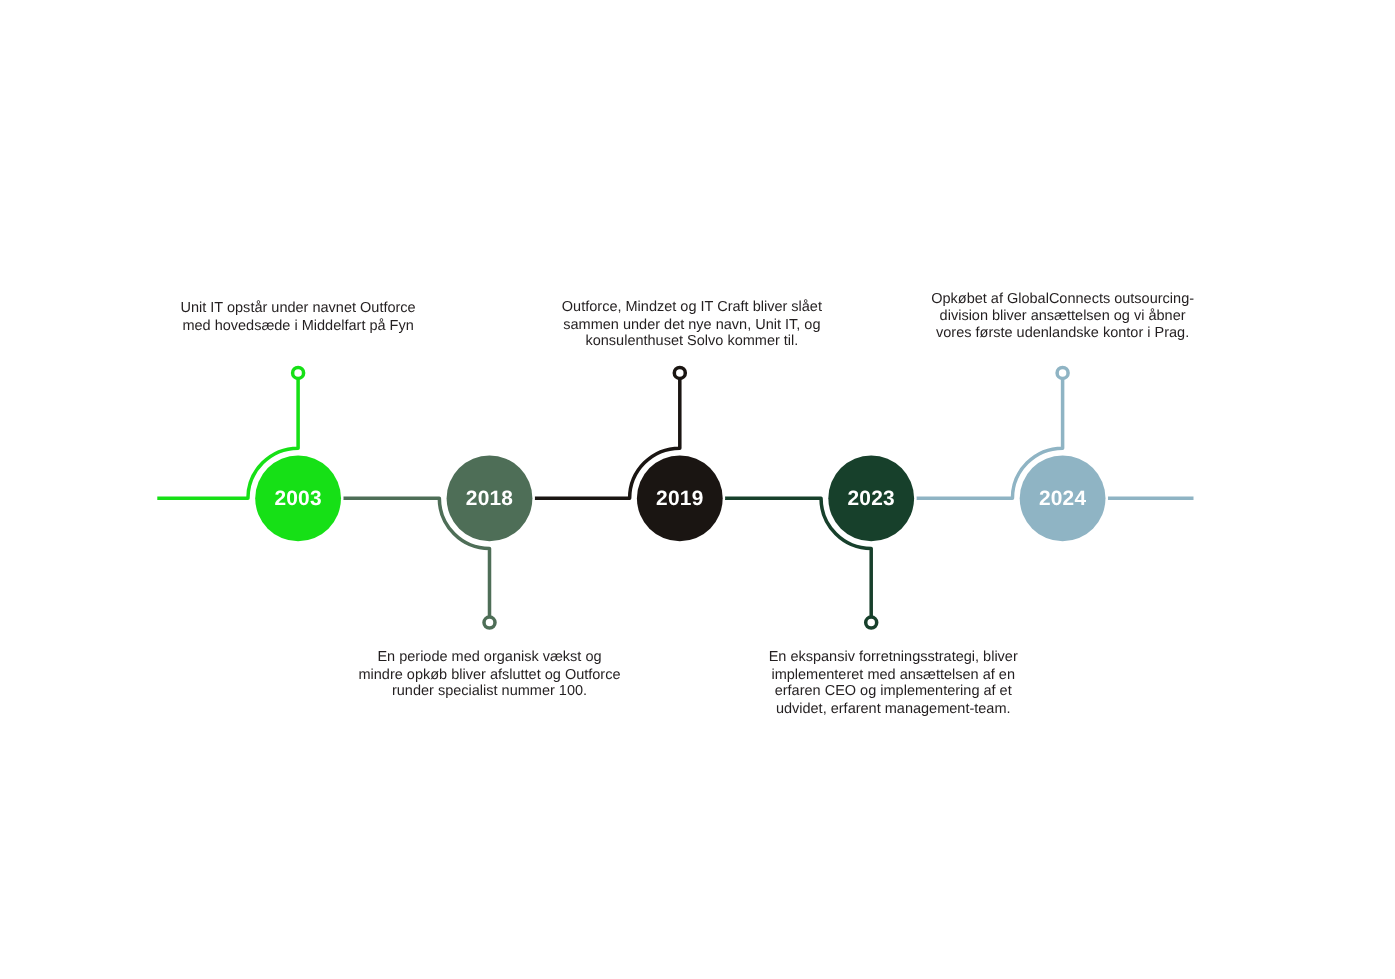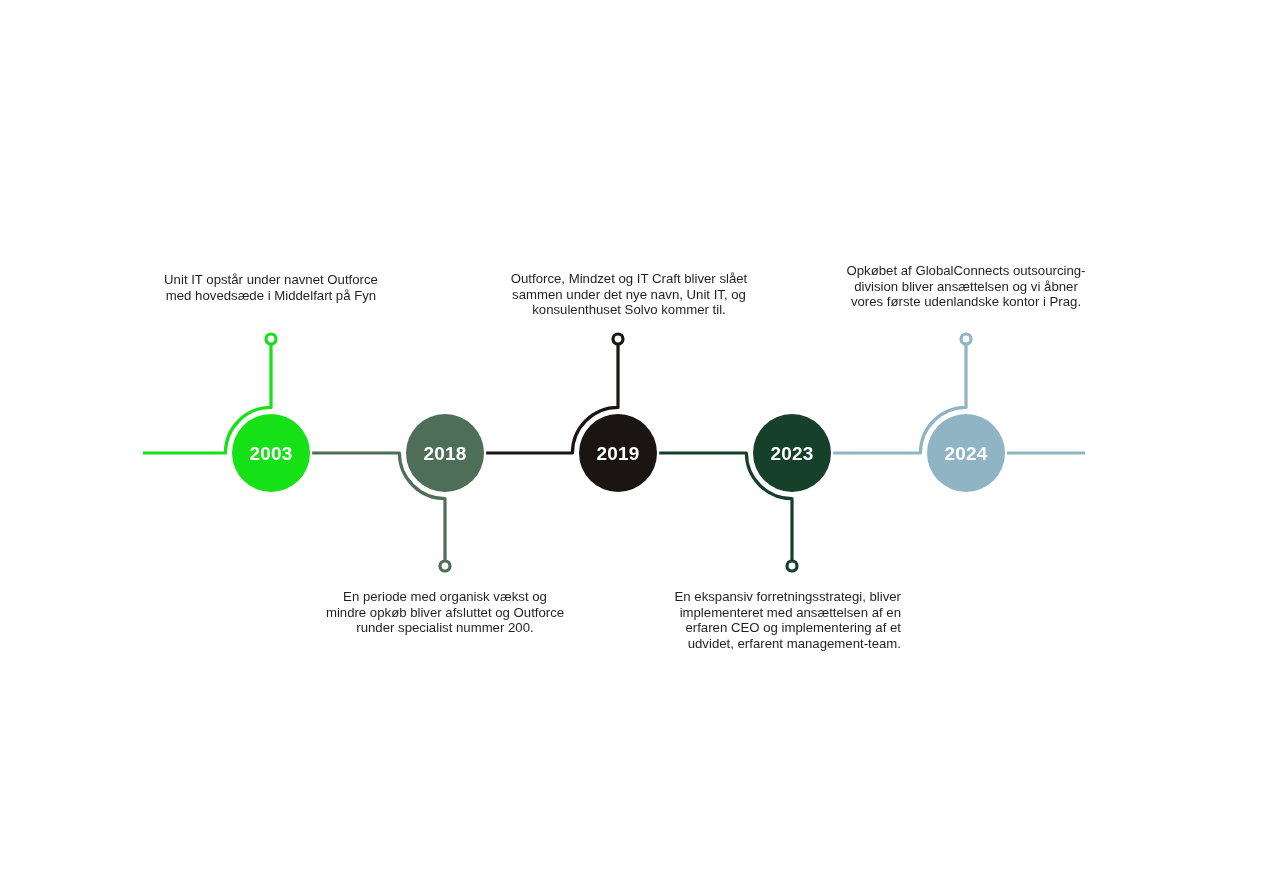--- a/index.html
+++ b/index.html
@@ -87,18 +87,18 @@
         </g>
         <g>
           <circle cx="966" cy="453" r="41.2" fill="#ffffff"></circle>
           <circle cx="966" cy="453" r="39" fill="#8fb4c4"></circle>
           <text x="966" y="459.5" text-anchor="middle" class="year-label">2024</text>
         </g>
       </g>
   </svg>
   <div id="tl-captions">
       <div class="caption" style="left: 151px; top: 272px; width: 240px; text-align: center;">Unit IT opstår under navnet Outforce med hovedsæde i Middelfart på Fyn</div>
-      <div class="caption" style="left: 325px; top: 589px; width: 240px;">En periode med organisk vækst og mindre opkøb bliver afsluttet og Outforce runder specialist nummer 200.</div>
+      <div class="caption" style="left: 325px; top: 589px; width: 240px;">En periode med organisk vækst og mindre opkøb bliver afsluttet og Outforce runder specialist nummer 100.</div>
       <div class="caption" style="left: 509px; top: 271px; width: 240px;">Outforce, Mindzet og IT Craft bliver slået sammen under det nye navn, Unit IT, og konsulenthuset Solvo kommer til.</div>
-      <div class="caption" style="left: 661px; top: 589px; width: 240px; text-align: right;">En ekspansiv forretningsstrategi, bliver implementeret med ansættelsen af en erfaren CEO og implementering af et udvidet, erfarent management-team.</div>
+      <div class="caption" style="left: 692px; top: 589px; width: 240px;">En ekspansiv forretningsstrategi, bliver implementeret med ansættelsen af en erfaren CEO og implementering af et udvidet, erfarent management-team.</div>
       <div class="caption" style="left: 846px; top: 263px; width: 240px;">Opkøbet af GlobalConnects outsourcing-division bliver ansættelsen og vi åbner vores første udenlandske kontor i Prag.</div>
     </div>
 </div>
 
 </body></html>

